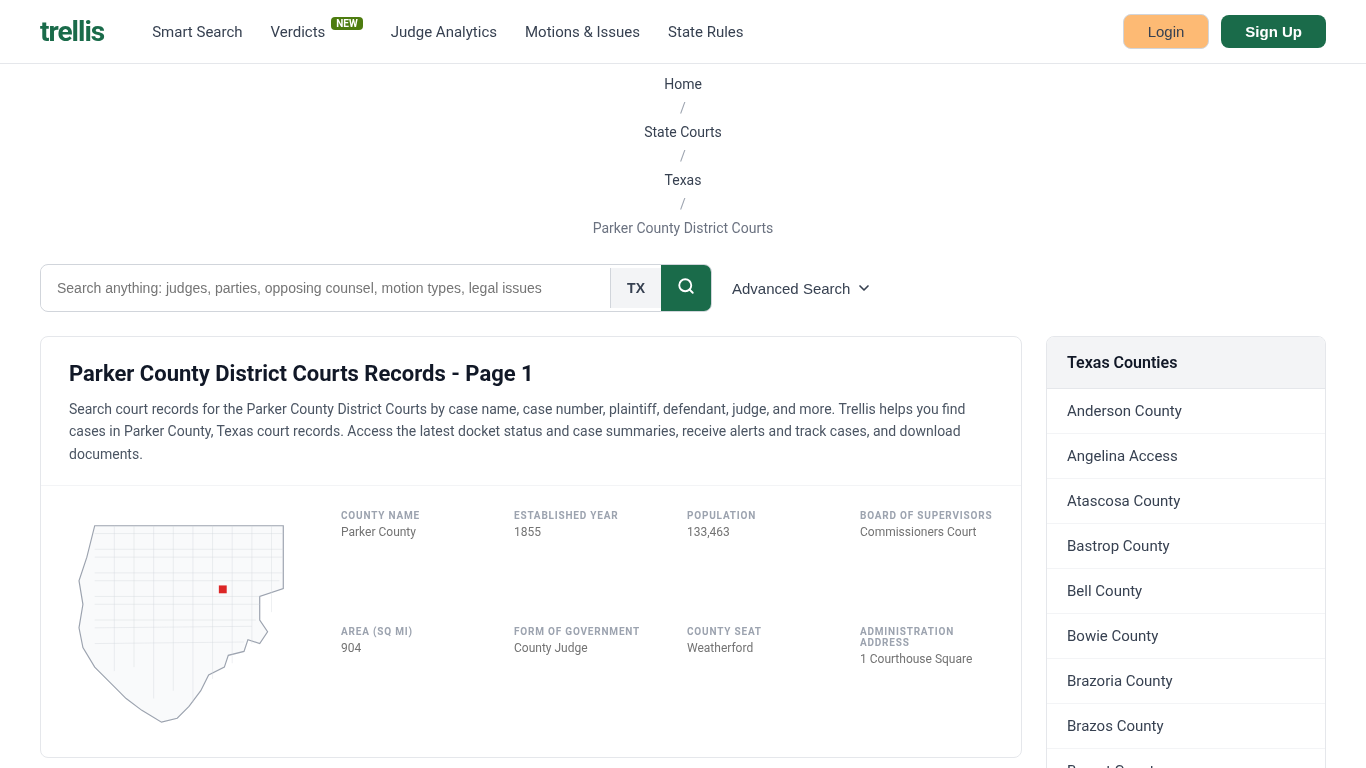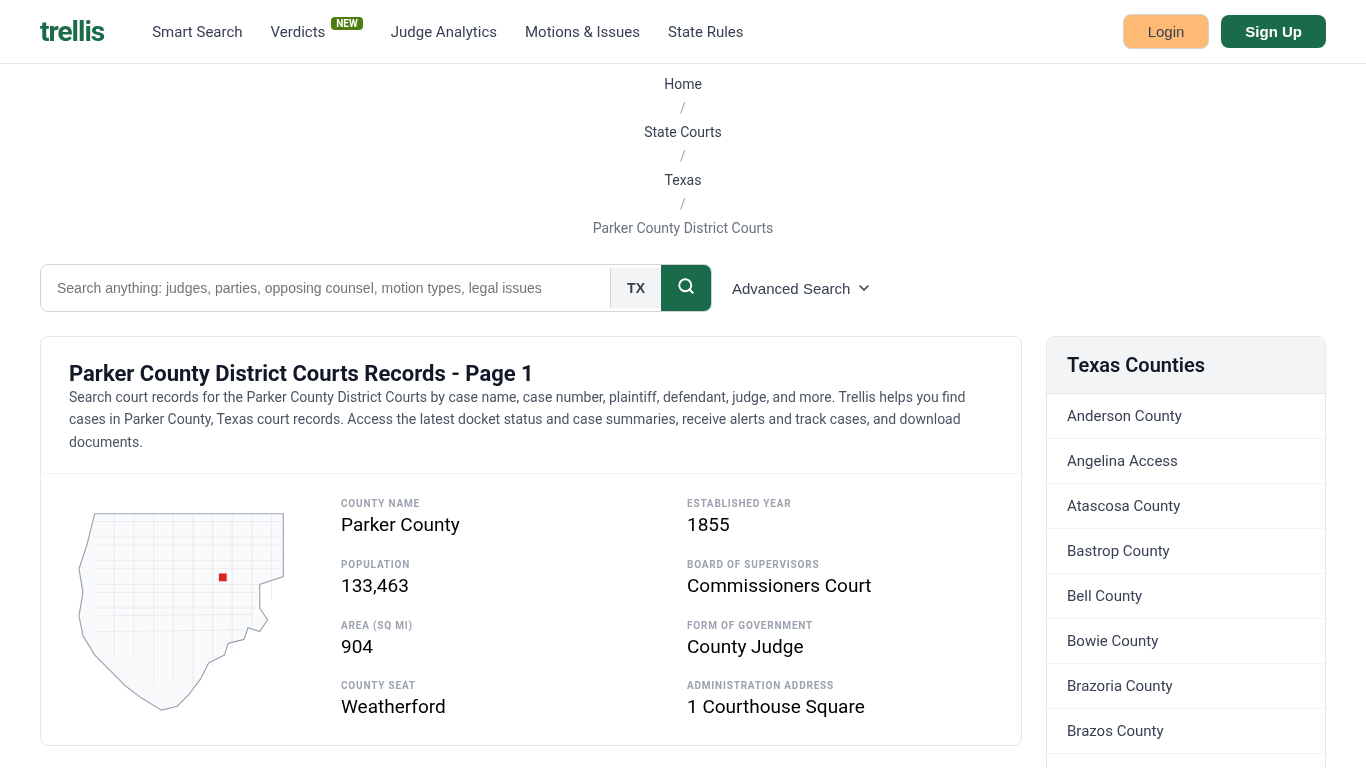--- a/index.html
+++ b/index.html
@@ -148,21 +148,21 @@
       border-radius: 8px;
       overflow: hidden;
     }
     .content-header {
       padding: 24px 28px 20px;
     }
     .content-title {
       font-size: 22px;
       font-weight: 700;
       color: #111827;
-      margin-bottom: 0;
+      margin-bottom: 12px;
     }
     .content-desc {
       font-size: 14px;
       color: #4b5563;
       line-height: 1.6;
     }
 
     .county-info {
       display: flex;
       padding: 24px 28px;
@@ -170,50 +170,50 @@
       border-top: 1px solid #f3f4f6;
     }
     .county-map {
       width: 240px;
       flex-shrink: 0;
     }
 
     .county-details {
       flex: 1;
       display: grid;
-      grid-template-columns: 1fr 1fr;
+      grid-template-columns: 1fr 1fr 1fr 1fr;
       gap: 20px 40px;
     }
     .detail-group {}
     .detail-label {
       font-size: 10px;
       font-weight: 700;
       color: #9ca3af;
       letter-spacing: 0.08em;
       text-transform: uppercase;
       margin-bottom: 4px;
     }
     .detail-value {
-      font-size: 19px;
-      color: #000000;
+      font-size: 12px;
+      color: #737373;
     }
 
     
     .sidebar {
       width: 280px;
       flex-shrink: 0;
       background: #fff;
       border: 1px solid #e5e7eb;
       border-radius: 8px;
       overflow: hidden;
     }
     .sidebar-header {
       background: #f3f4f6;
       padding: 16px 20px;
-      font-size: 20px;
+      font-size: 16px;
       font-weight: 600;
       color: #111827;
       border-bottom: 1px solid #e5e7eb;
     }
     .sidebar-item {
       padding: 13px 20px;
       font-size: 15px;
       color: #374151;
       cursor: pointer;
       border-bottom: 1px solid #f3f4f6;

